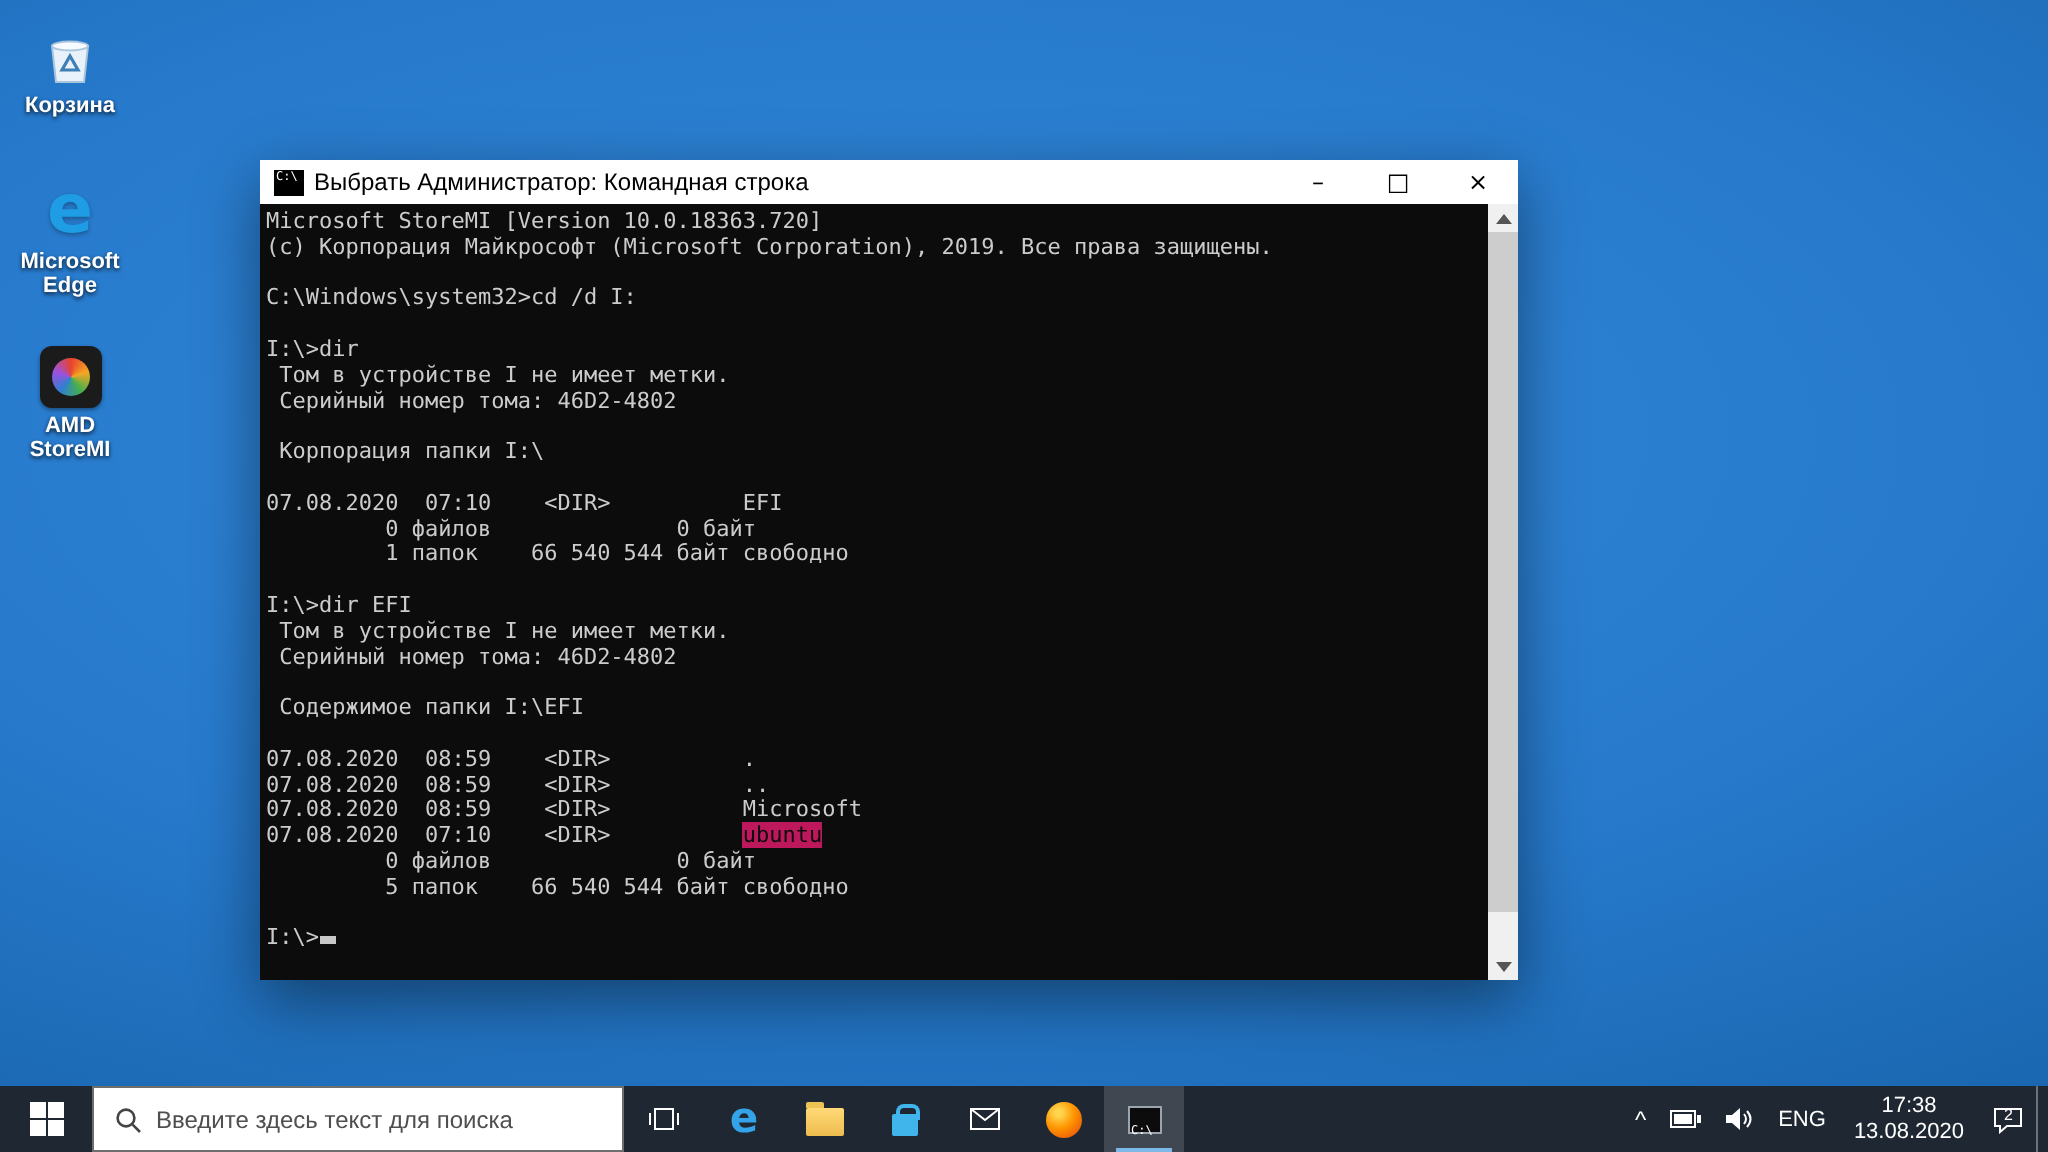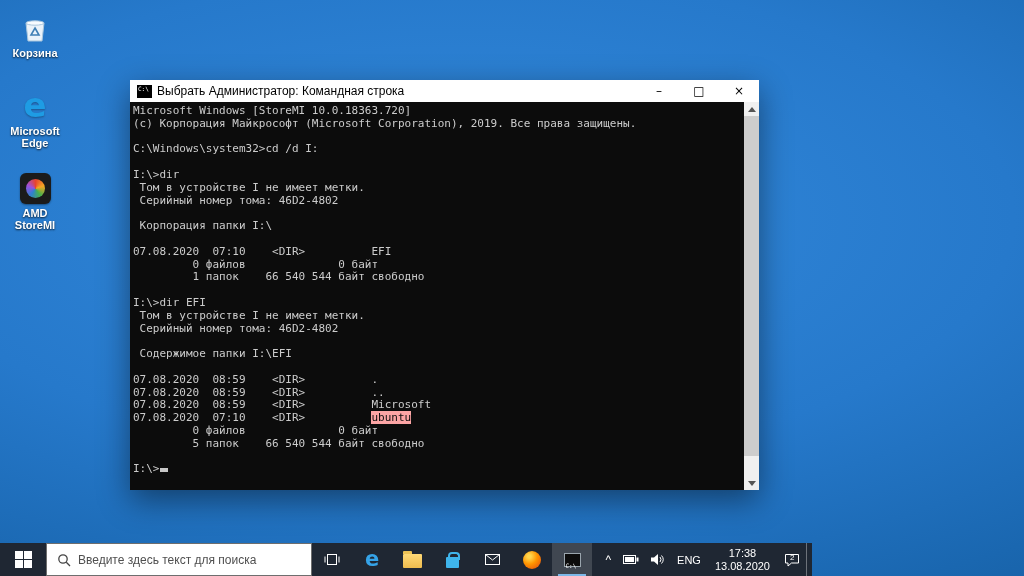--- a/index.html
+++ b/index.html
@@ -21,32 +21,32 @@
   
   .cmd-window { position:absolute; left:130px; top:80px; width:629px; height:410px; background:#0c0c0c; box-shadow:0 10px 30px rgba(0,0,0,.45); }
   .titlebar { position:absolute; top:0; left:0; right:0; height:22px; background:#fff; display:flex; align-items:center; }
   .tb-icon { width:15px; height:13px; background:#000; margin:0 5px 0 7px; display:flex; flex:none; }
   .tb-icon-text { font-size:6px; color:#fff; line-height:8px; padding-left:1px; font-family:"DejaVu Sans Mono",monospace; }
   .tb-title { flex:1; font-size:12px; color:#000; white-space:nowrap; overflow:hidden; }
   .tb-btn { width:40px; height:22px; display:flex; align-items:center; justify-content:center; font-size:12px; color:#000; font-family:"DejaVu Sans",sans-serif; }
 
   .term { position:absolute; left:0; top:22px; right:15px; bottom:0; background:#0c0c0c; padding:3px 0 0 3px; overflow:hidden; }
   .term-line { font-family:"DejaVu Sans Mono",monospace; font-size:11px; line-height:12.8px; color:#cccccc; white-space:pre; }
-  .invert { background:#fca5a5; color:#0c0c0c; }
+  .invert { background:#be185d; color:#0c0c0c; }
   .cursor { display:inline-block; width:8px; height:4px; overflow:hidden; background:#c8c8c8; }
 
   .scrollbar { position:absolute; top:22px; right:0; bottom:0; width:15px; background:#f0f0f0; }
   .sb-arrow { position:absolute; left:0; width:15px; height:14px; display:flex; align-items:center; justify-content:center; }
   .sb-arrow.up { top:0; } .sb-arrow.down { bottom:0; }
   .sb-arrow.up::before { content:""; border-left:4px solid transparent; border-right:4px solid transparent; border-bottom:5px solid #555; }
   .sb-arrow.down::before { content:""; border-left:4px solid transparent; border-right:4px solid transparent; border-top:5px solid #555; }
   .sb-thumb { position:absolute; left:0; top:14px; width:15px; height:340px; background:#cdcdcd; }
 
   
-  .taskbar { position:absolute; left:0; bottom:0; width:812px; height:33px; background:#1f2733; display:flex; align-items:stretch; }
+  .taskbar { position:absolute; left:0; bottom:0; width:1024px; height:33px; background:#1f2733; display:flex; align-items:stretch; }
   .start { width:46px; display:flex; align-items:center; justify-content:center; }
   .search { width:266px; background:#fff; display:flex; align-items:center; border:1px solid #6e6e6e; }
   .search-icon { margin:0 7px 0 10px; flex:none; display:flex; }
   .search-input { border:none; outline:none; flex:1; min-width:0; font-size:12px; color:#333; background:transparent; font-family:"Liberation Sans",sans-serif; }
   .search-input::placeholder { color:#4f4f4f; opacity:1; }
 
   .task-icons { display:flex; }
   .ticon { width:40px; display:flex; align-items:center; justify-content:center; position:relative; }
   .ticon.active { background:rgba(255,255,255,.15); }
   .ticon.active::after { content:""; position:absolute; bottom:0; left:6px; right:6px; height:2px; background:#7cb8e8; }
@@ -104,21 +104,21 @@
       <span class="tb-icon">
         <span class="tb-icon-text">C:\</span>
       </span>
       <span class="tb-title">Выбрать Администратор: Командная строка</span>
       <span class="tb-btn">–</span>
       <span class="tb-btn">□</span>
       <span class="tb-btn">×</span>
     </div>
 
     <div class="term">
-        <div class="term-line">Microsoft Windows [StoreMI 10.0.18363.720]</div>
+        <div class="term-line">Microsoft StoreMI [Version 10.0.18363.720]</div>
         <div class="term-line">(c) Корпорация Майкрософт (Microsoft Corporation), 2019. Все права защищены.</div>
         <div class="term-line"> </div>
         <div class="term-line">C:\Windows\system32&gt;cd /d I:</div>
         <div class="term-line"> </div>
         <div class="term-line">I:\&gt;dir</div>
         <div class="term-line"> Том в устройстве I не имеет метки.</div>
         <div class="term-line"> Серийный номер тома: 46D2-4802</div>
         <div class="term-line"> </div>
         <div class="term-line"> Корпорация папки I:\</div>
         <div class="term-line"> </div>

